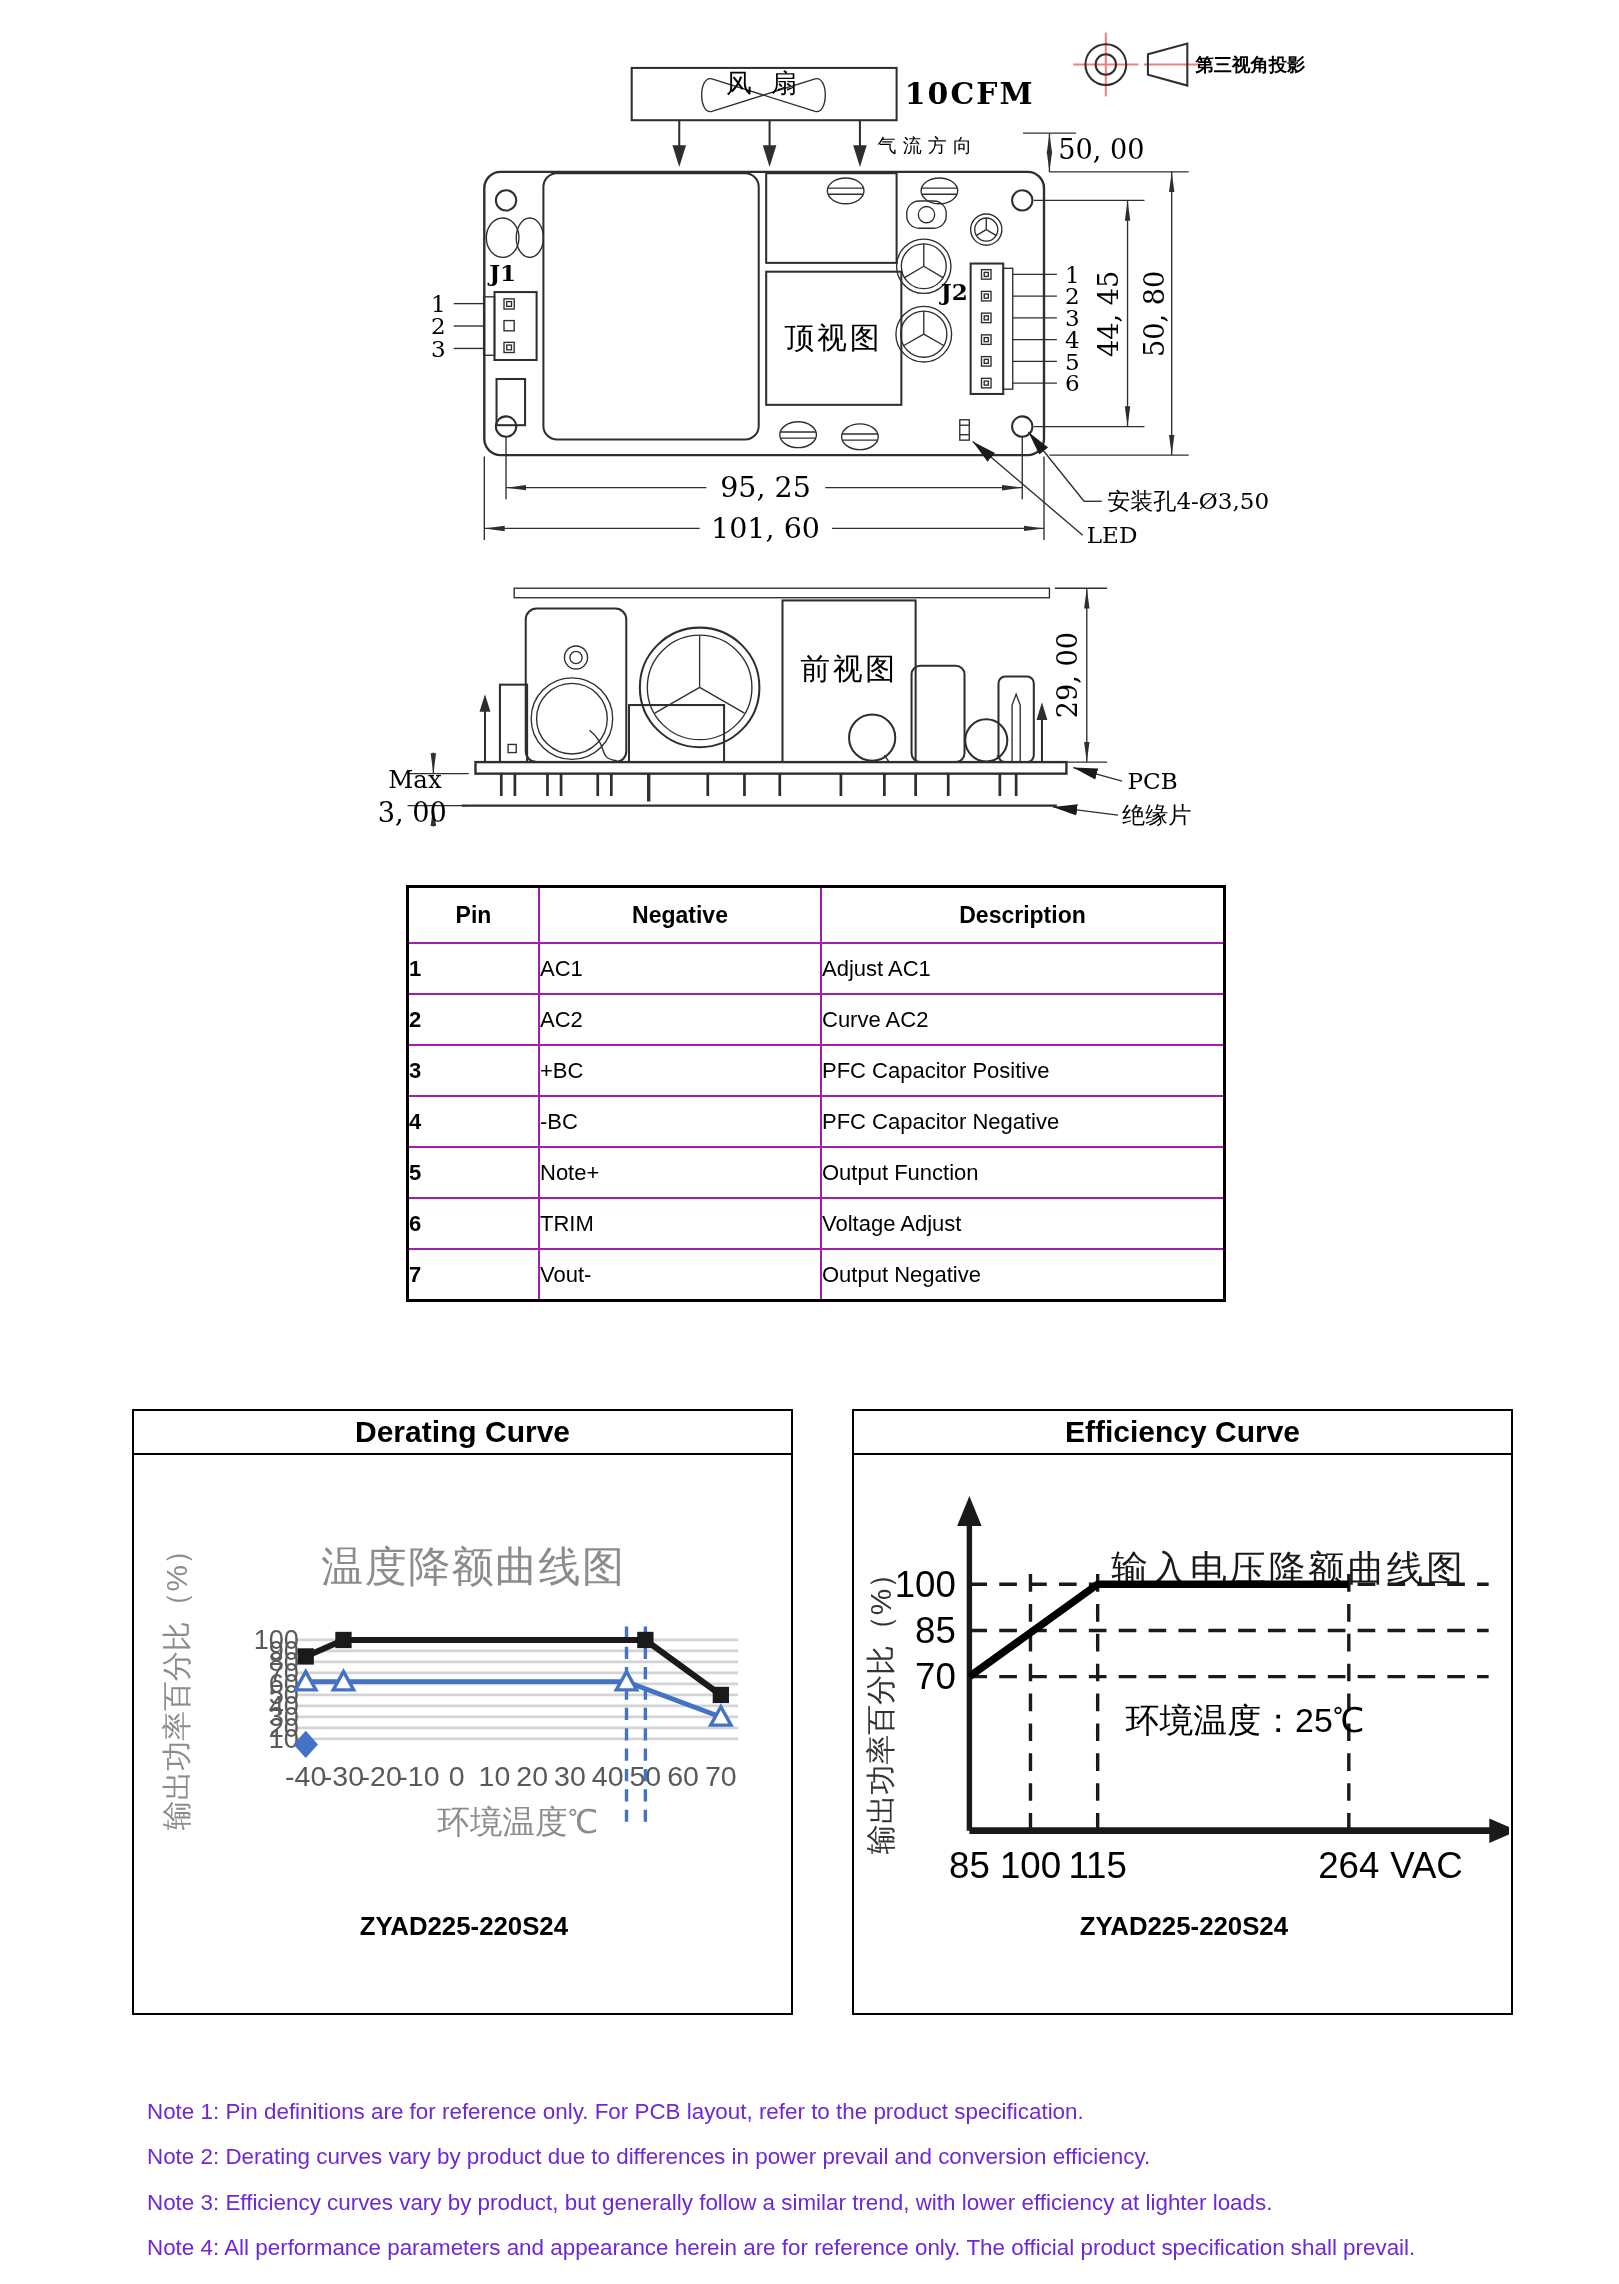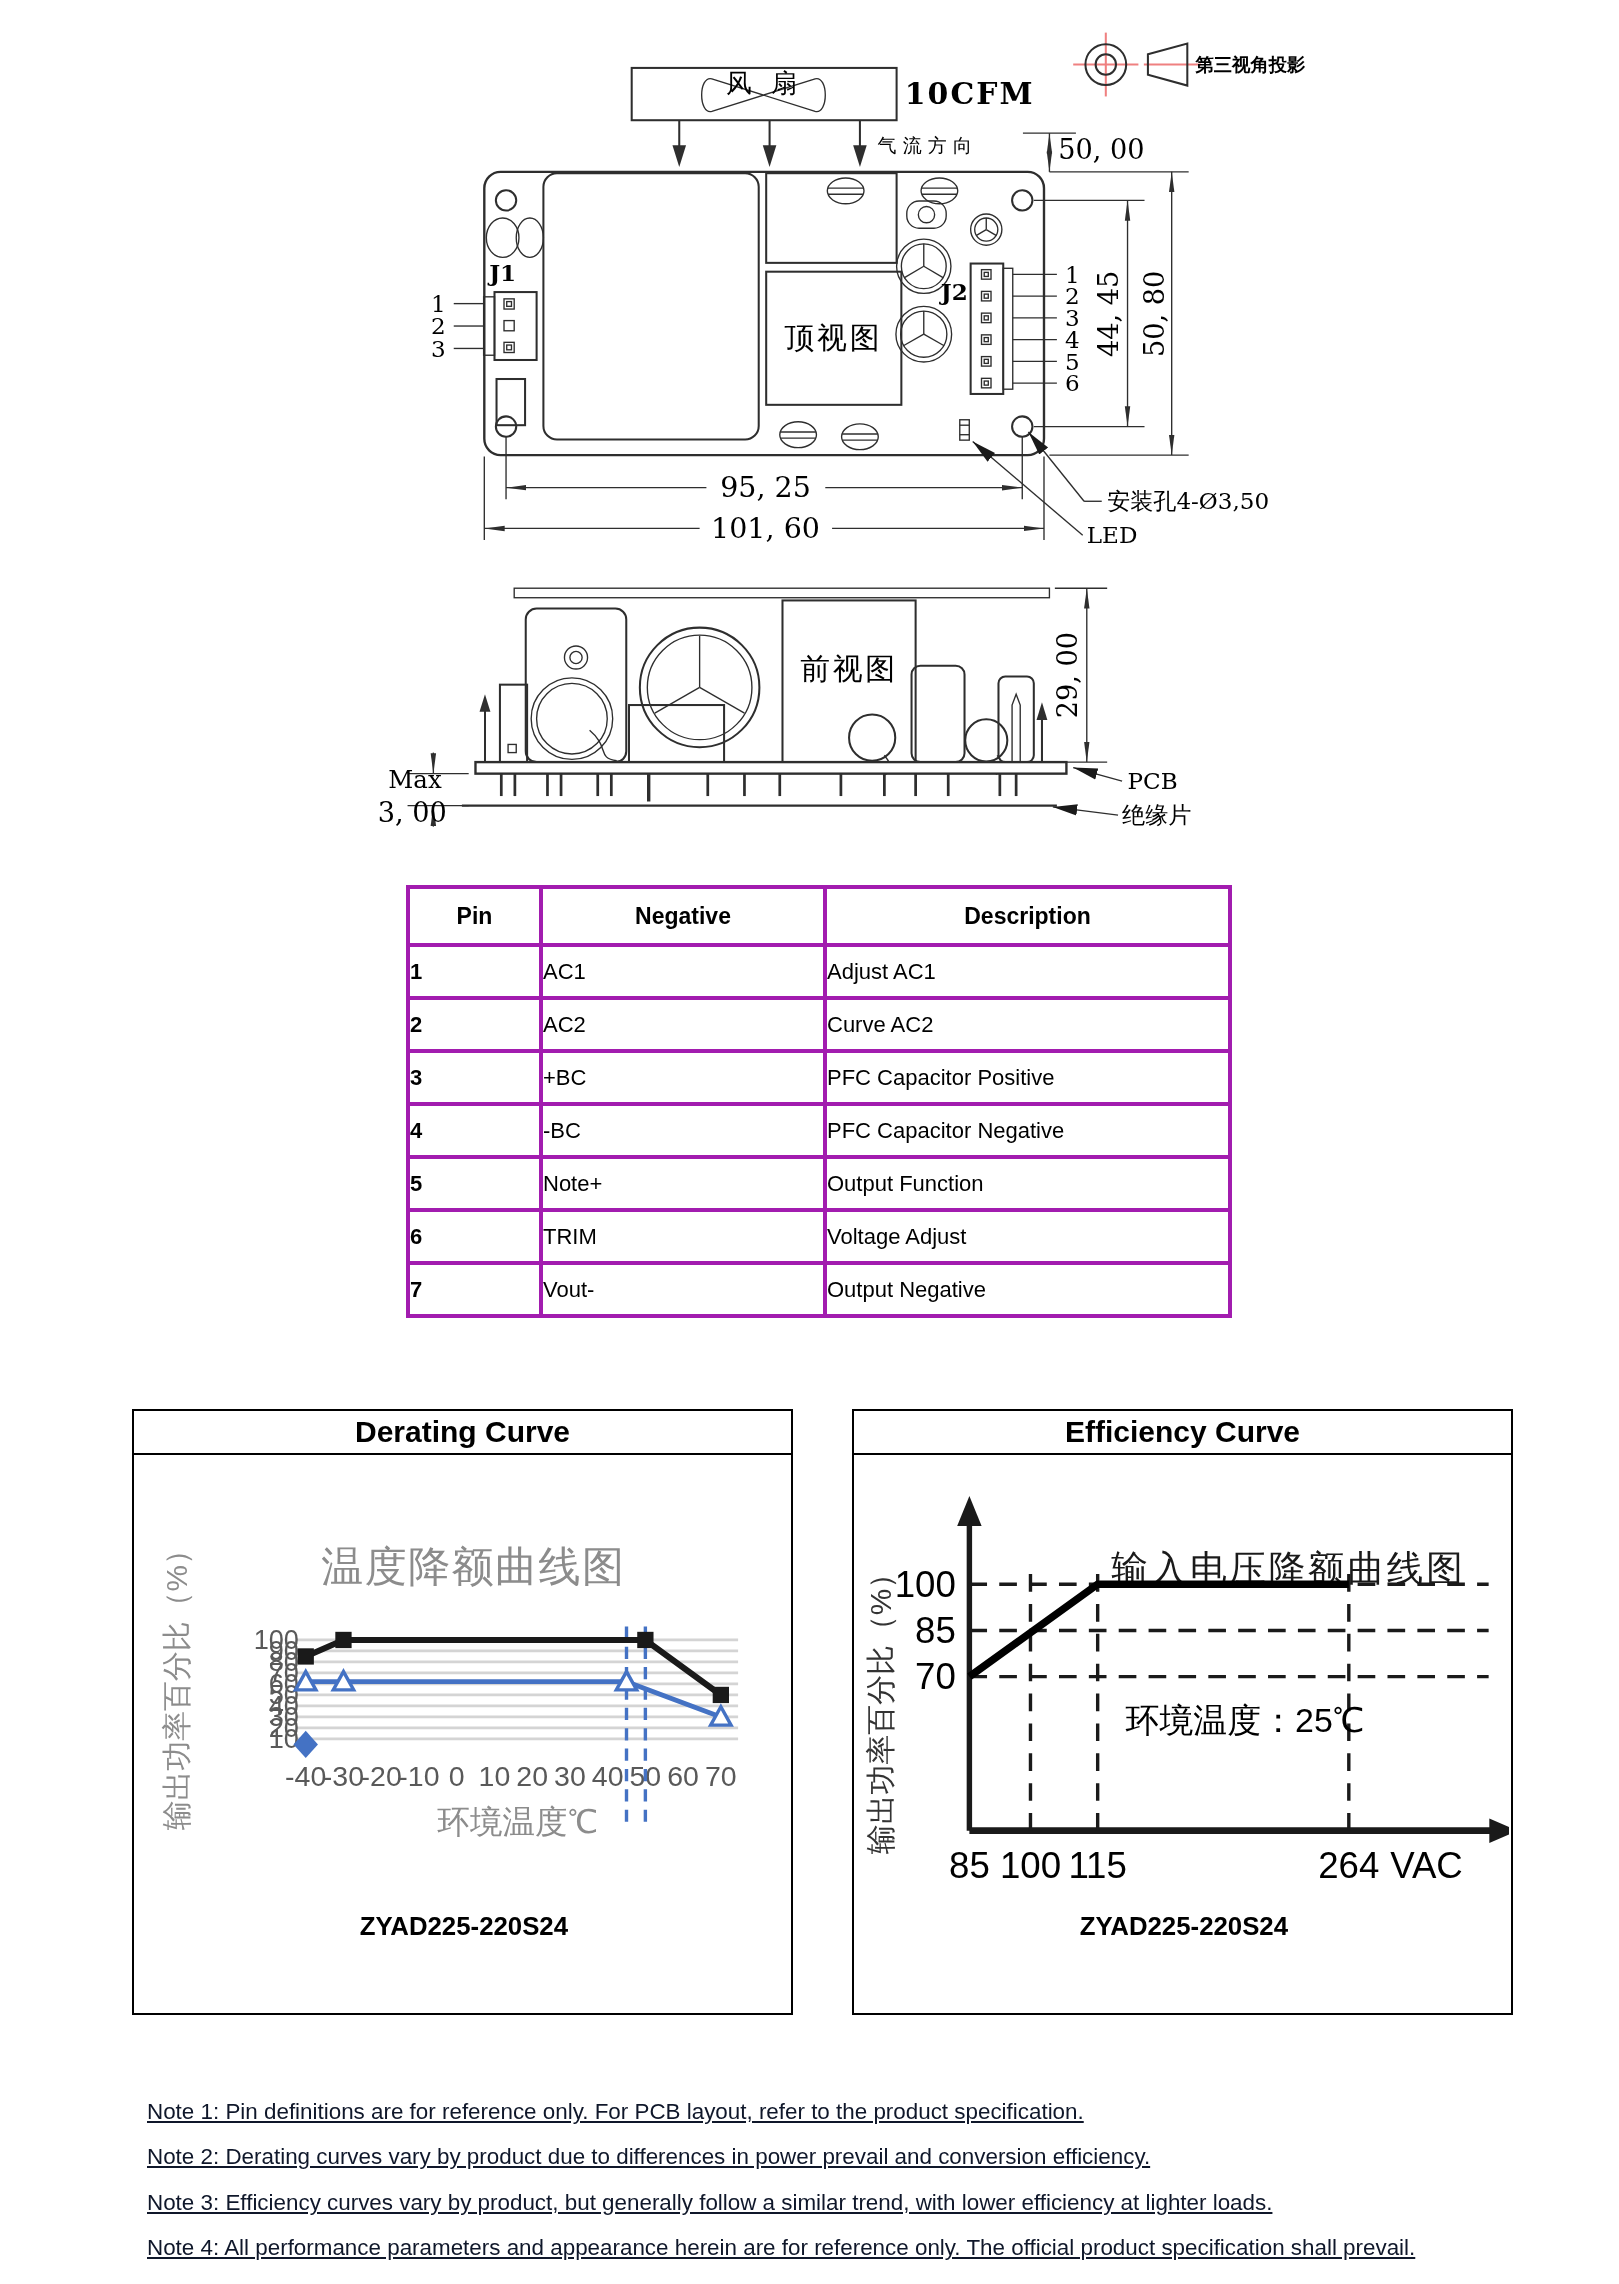--- a/index.html
+++ b/index.html
@@ -7,30 +7,30 @@
         font-family:"Liberation Sans",sans-serif;color:#000;border-radius:32px;}
   svg text{font-family:"Liberation Sans",sans-serif;}
   svg text.cad{font-family:"DejaVu Serif",serif;}
   .ln{stroke:#2e2e2e;fill:none;stroke-width:3;}
   .thin{stroke:#2e2e2e;fill:none;stroke-width:2;}
   .thk{stroke:#2e2e2e;fill:none;stroke-width:3.5;}
   .red{stroke:#ef8080;fill:none;stroke-width:3;}
   .fillw{fill:#ffffff;}
   #pin-table{position:absolute;left:406px;top:885px;width:811px;border-collapse:collapse;
              border:3.4px solid #000;background:#fff;table-layout:fixed;}
-  #pin-table th,#pin-table td{border:4px solid #a21caf;vertical-align:middle;padding:0;}
+  #pin-table th,#pin-table td{border:2px solid #a21caf;vertical-align:middle;padding:0;}
   #pin-table th{height:54px;font-size:23px;font-weight:bold;}
   #pin-table td{height:49px;font-size:22px;}
   .chart-box{position:absolute;top:1409px;width:661px;height:606px;border:2.7px solid #000;
              box-sizing:border-box;background:#fff;}
   .chart-box .hd{height:42px;border-bottom:2.7px solid #000;display:flex;align-items:center;
                  justify-content:center;font-weight:bold;font-size:30px;}
   .chart-box svg{display:block;width:655px;height:505px;}
   #notes{position:absolute;left:147px;top:2101px;width:1358px;}
-  .note{font-size:22.4px;line-height:22.4px;margin:0 0 23px 0;color:#0f172a;text-decoration:underline;}
+  .note{font-size:22.4px;line-height:22.4px;margin:0 0 23px 0;color:#6d28d9;}
 </style>
 </head>
 <body>
 
 <div class="page">
 
   <svg width="1620" height="883" viewBox="0 0 2385 1300" style="position:absolute;left:0;top:0;">
     <defs>
       <marker id="dimarr" viewBox="0 0 30 12" refX="30" refY="6" markerWidth="30" markerHeight="12" markerUnits="userSpaceOnUse" orient="auto-start-reverse">
         <path d="M0,2 L30,6 L0,10 z" fill="#2e2e2e"></path>

